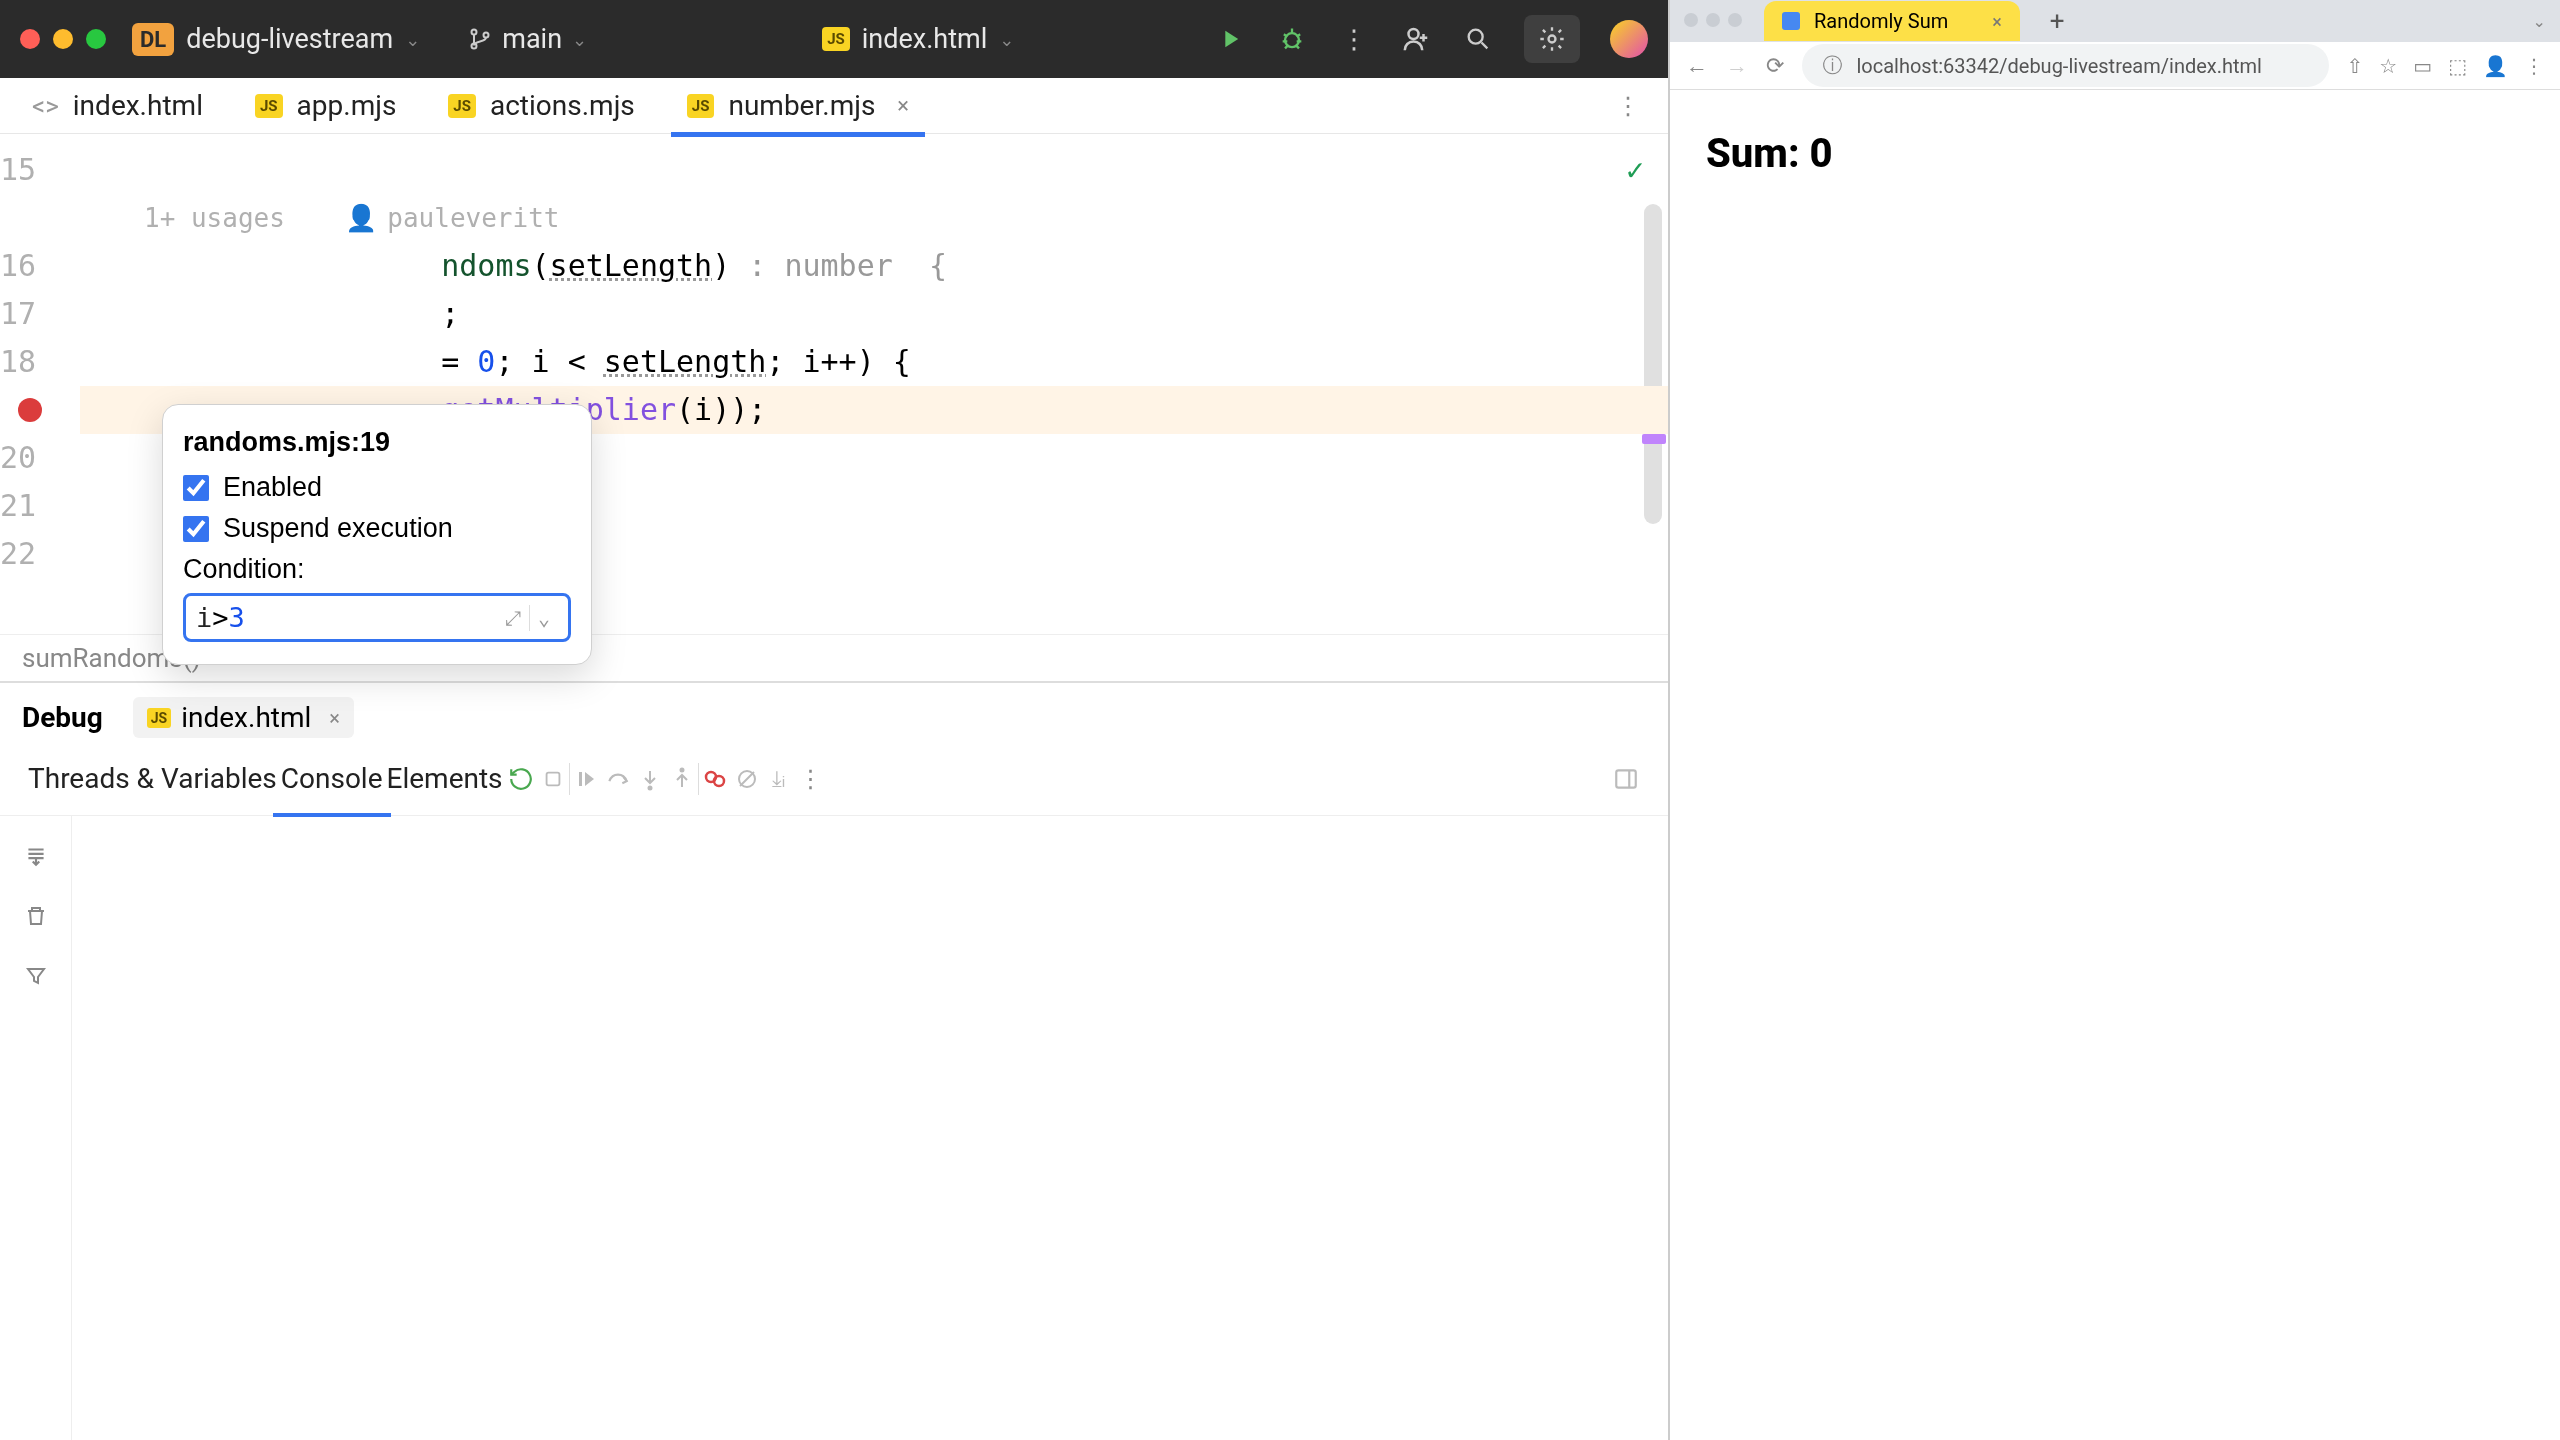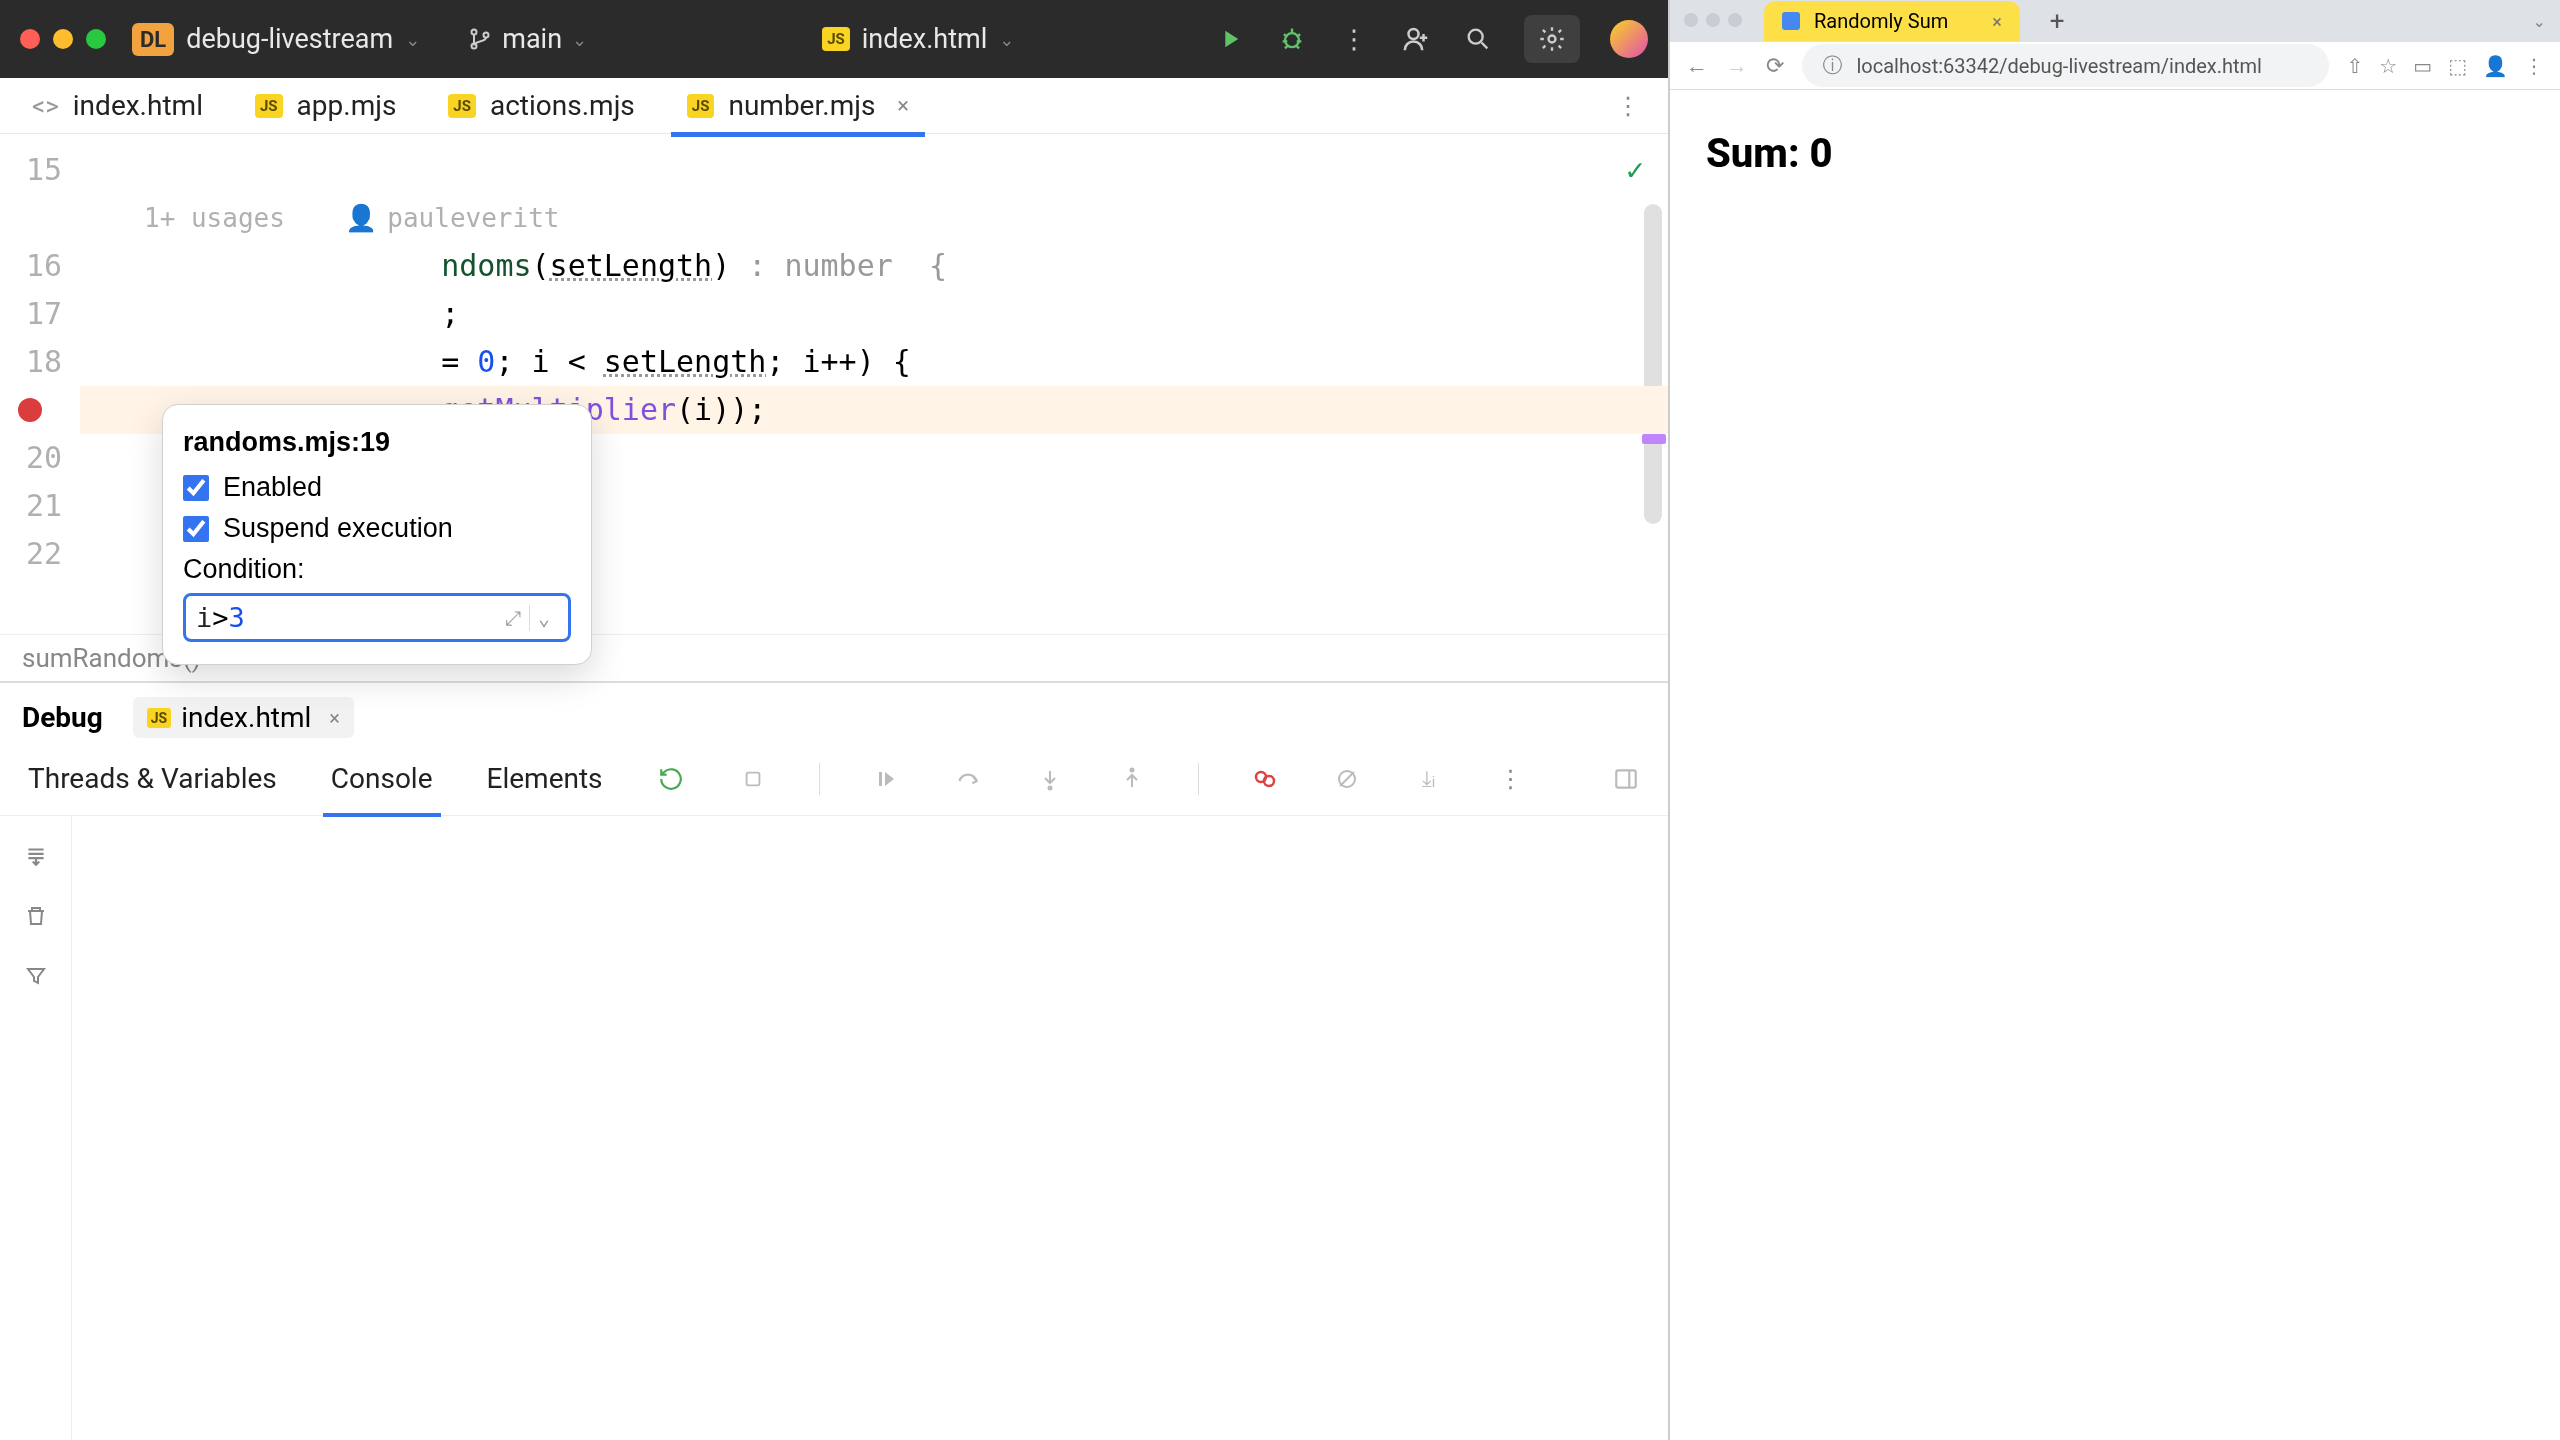--- a/index.html
+++ b/index.html
@@ -28,21 +28,21 @@
 .tab-strip { height: 56px; display: flex; align-items: center; border-bottom: 1px solid #e7e7e7; padding: 0 28px; gap: 44px; }
 .etab { display: flex; align-items: center; gap: 14px; font-size: 28px; color: #222; padding: 12px 4px; position: relative; }
 .etab.active::after { content: ""; position: absolute; left: -12px; right: -12px; bottom: -3px; height: 5px; background: #3574f0; }
 .etab .ico-js { background: #f9d423; color: #5a4a00; font-size: 15px; font-weight: 700; padding: 3px 5px; border-radius: 4px; }
 .etab .ico-html { color: #999; font-size: 26px; }
 .etab .close-x { color: #888; font-size: 22px; margin-left: 8px; }
 .tab-strip .more-dots { margin-left: auto; color: #888; font-size: 24px; }
 
 
 .editor { position: relative; flex: 0 0 500px; display: flex; font-family: "SF Mono", Menlo, Consolas, monospace; font-size: 30px; }
-.gutter { width: 80px; text-align: right; padding-right: 18px; color: #b0b0b0; user-select: none; padding-top: 12px; }
+.gutter { width: 80px; text-align: left; padding-right: 18px; color: #b0b0b0; user-select: none; padding-top: 12px; }
 .gutter div { height: 48px; line-height: 48px; }
 .code { flex: 1; padding-top: 12px; position: relative; }
 .code-line { height: 48px; line-height: 48px; white-space: pre; }
 .code-line.hl-row { background: #fff4e6; }
 .lens-row { color: #b0b0b0; font-size: 26px; padding-left: 64px; display: flex; gap: 60px; align-items: center; height: 48px; }
 .lens-row .auth { display: flex; align-items: center; gap: 10px; } .fn { color: #8250df; } .id { color: #14532d; } .num { color: #1750eb; }
 .param-decor { text-decoration: underline dotted #999; }
 .breakpoint-dot { position: absolute; left: -62px; top: 264px; width: 24px; height: 24px; background: #db3c3c; border-radius: 50%; }
 .breadcrumb { padding: 8px 22px; color: #888; font-size: 26px; border-top: 1px solid #eee; }
 
@@ -63,21 +63,21 @@
 .scrollbar-vert { position: absolute; right: 6px; top: 70px; width: 18px; height: 320px; background: #e0e0e0; border-radius: 9px; }
 .scroll-marker { position: absolute; right: 2px; top: 300px; width: 24px; height: 10px; background: #c084fc; border-radius: 2px; }
 
 
 .debug-panel { flex: 1; display: flex; flex-direction: column; border-top: 2px solid #ddd; }
 .debug-hdr { display: flex; align-items: center; padding: 14px 22px 4px 22px; gap: 30px; font-size: 28px; }
 .debug-hdr .dbg-title { font-weight: 700; }
 .debug-hdr .dbg-tab { display: flex; align-items: center; gap: 10px; background: #f2f2f2; border-radius: 6px; padding: 4px 14px; }
 .debug-hdr .dbg-tab .ico-js { background: #f9d423; color: #5a4a00; font-size: 14px; font-weight: 700; padding: 2px 4px; border-radius: 3px; }
 .debug-hdr .dbg-tab .x { color: #888; font-size: 20px; margin-left: 8px; }
-.debug-toolbar { display: flex; align-items: center; padding: 10px 26px; gap: 50px; border-bottom: 1px solid #eee; font-size: 28px; }
+.debug-toolbar { display: flex; align-items: center; padding: 10px 26px; border-bottom: 1px solid #eee; font-size: 28px; }
 .dt-tab { color: #222; padding: 10px 2px; position: relative; }
 .dt-tab.active::after { content: ""; position: absolute; left: -6px; right: -6px; bottom: -12px; height: 4px; background: #3574f0; }
 .dt-sep { width: 1px; height: 32px; background: #ddd; }
 .dt-ico { color: #888; width: 32px; height: 32px; display: flex; align-items: center; justify-content: center; }
 .dt-ico.red { color: #db4444; }
 .dt-ico.green { color: #49a84f; }
 .dt-right { margin-left: auto; color: #888; }
 .debug-body { flex: 1; display: flex; }
 .debug-sidebar { width: 72px; display: flex; flex-direction: column; align-items: center; gap: 28px; padding-top: 24px; border-right: 1px solid #eee; color: #888; }
 .debug-console { flex: 1; }

